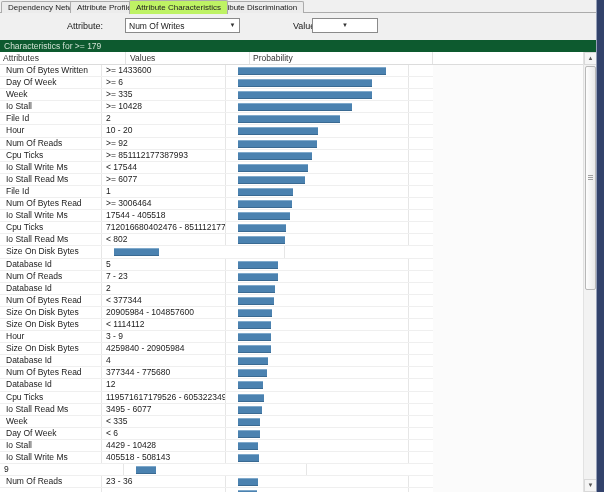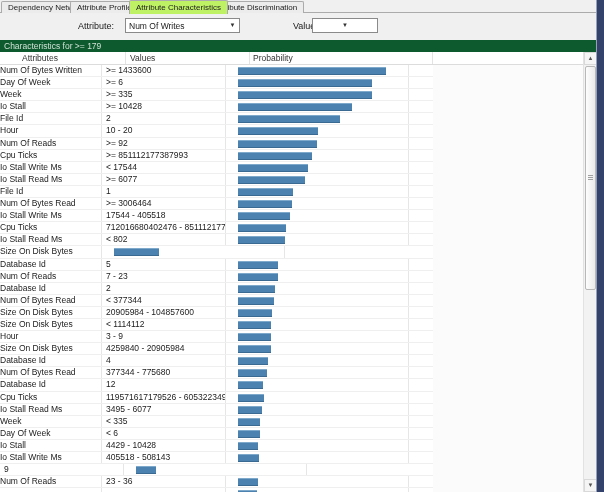--- a/index.html
+++ b/index.html
@@ -25,32 +25,32 @@
          display:flex;align-items:center;cursor:default;}
   .combo .combo-text{flex:1;padding:0 3px;font-size:8.5px;white-space:nowrap;overflow:hidden;}
   .combo .combo-arrow{width:13px;text-align:center;font-size:6px;color:#333;line-height:13px;}
   
   .green-bar{height:12px;line-height:12px;background:#0d5a2f;color:#cfe0d2;
              font-size:8.5px;padding-left:4px;box-sizing:border-box;}
   
   .grid-header{position:relative;height:13px;background:#ffffff;display:flex;
                border-bottom:1px solid #dcdcdc;box-sizing:border-box;}
   .gh-cell{box-sizing:border-box;border-right:1px solid #e3e3e3;
-           font-size:8.5px;color:#333;line-height:12px;padding-left:22px;
+           font-size:8.5px;color:#333;line-height:12px;padding-left:3px;
            white-space:nowrap;overflow:hidden;}
   .gh-attr{width:126px;}
   .gh-val{width:124px;padding-left:4px;}
   .gh-prob{width:183px;padding-left:3px;}
   .gh-fill{flex:1;border-right:none;}
   .rows-wrap{position:relative;height:427px;background:#fbfbfb;overflow:hidden;}
   .rows{width:433px;background:#ffffff;}
   .grid-row{display:flex;height:12.1px;box-sizing:border-box;border-bottom:1px solid #efefef;}
   .cell{box-sizing:border-box;border-right:1px solid #e6e6e6;font-size:8.5px;
         line-height:11px;white-space:nowrap;overflow:hidden;color:#1b1b1b;}
-  .cell.attr{width:102px;}
+  .cell.attr{width:102px;padding-left:6px;}
   .cell.val{width:124px;padding-left:4px;}
   .cell.prob{width:183px;position:relative;border-right:1px solid #e6e6e6;}
   .bar{position:absolute;left:12px;top:2px;height:8px;
        background:#4b82b0;border-top:1px solid #7fa9cb;border-bottom:1px solid #3a6a92;
        box-sizing:border-box;}
   
   .vscroll{position:absolute;top:52px;right:0;width:14px;height:440px;background:#f2f2f2;
            border-left:1px solid #e2e2e2;box-sizing:border-box;}
   .sb-btn{position:absolute;left:0;width:100%;height:13px;background:#f5f5f5;
           border:1px solid #d9d9d9;box-sizing:border-box;text-align:center;
@@ -70,21 +70,21 @@
   <div class="content">
 
     <div class="tabstrip">
       <div class="tab" style="left:1px;">Dependency Network</div>
       <div class="tab" style="left:70px;">Attribute Profiles</div>
       <div class="tab active" style="left:129px;">Attribute Characteristics</div>
       <div class="tab" style="left:208px;">Attribute Discrimination</div>
     </div>
 
     <div class="toolbar">
-      <span class="tb-label" style="left:78px;">Attribute:</span>
+      <span class="tb-label" style="left:67px;">Attribute:</span>
       <div class="combo" style="left:125px;width:115px;">
         <span class="combo-text">Num Of Writes</span>
         <span class="combo-arrow">▼</span>
       </div>
       <span class="tb-label" style="left:293px;">Value:</span>
       <div class="combo" style="left:312px;width:66px;flex-direction:column;">
         <span class="combo-text">&gt;= 179</span>
         <span class="combo-arrow">▼</span>
       </div>
     </div>

